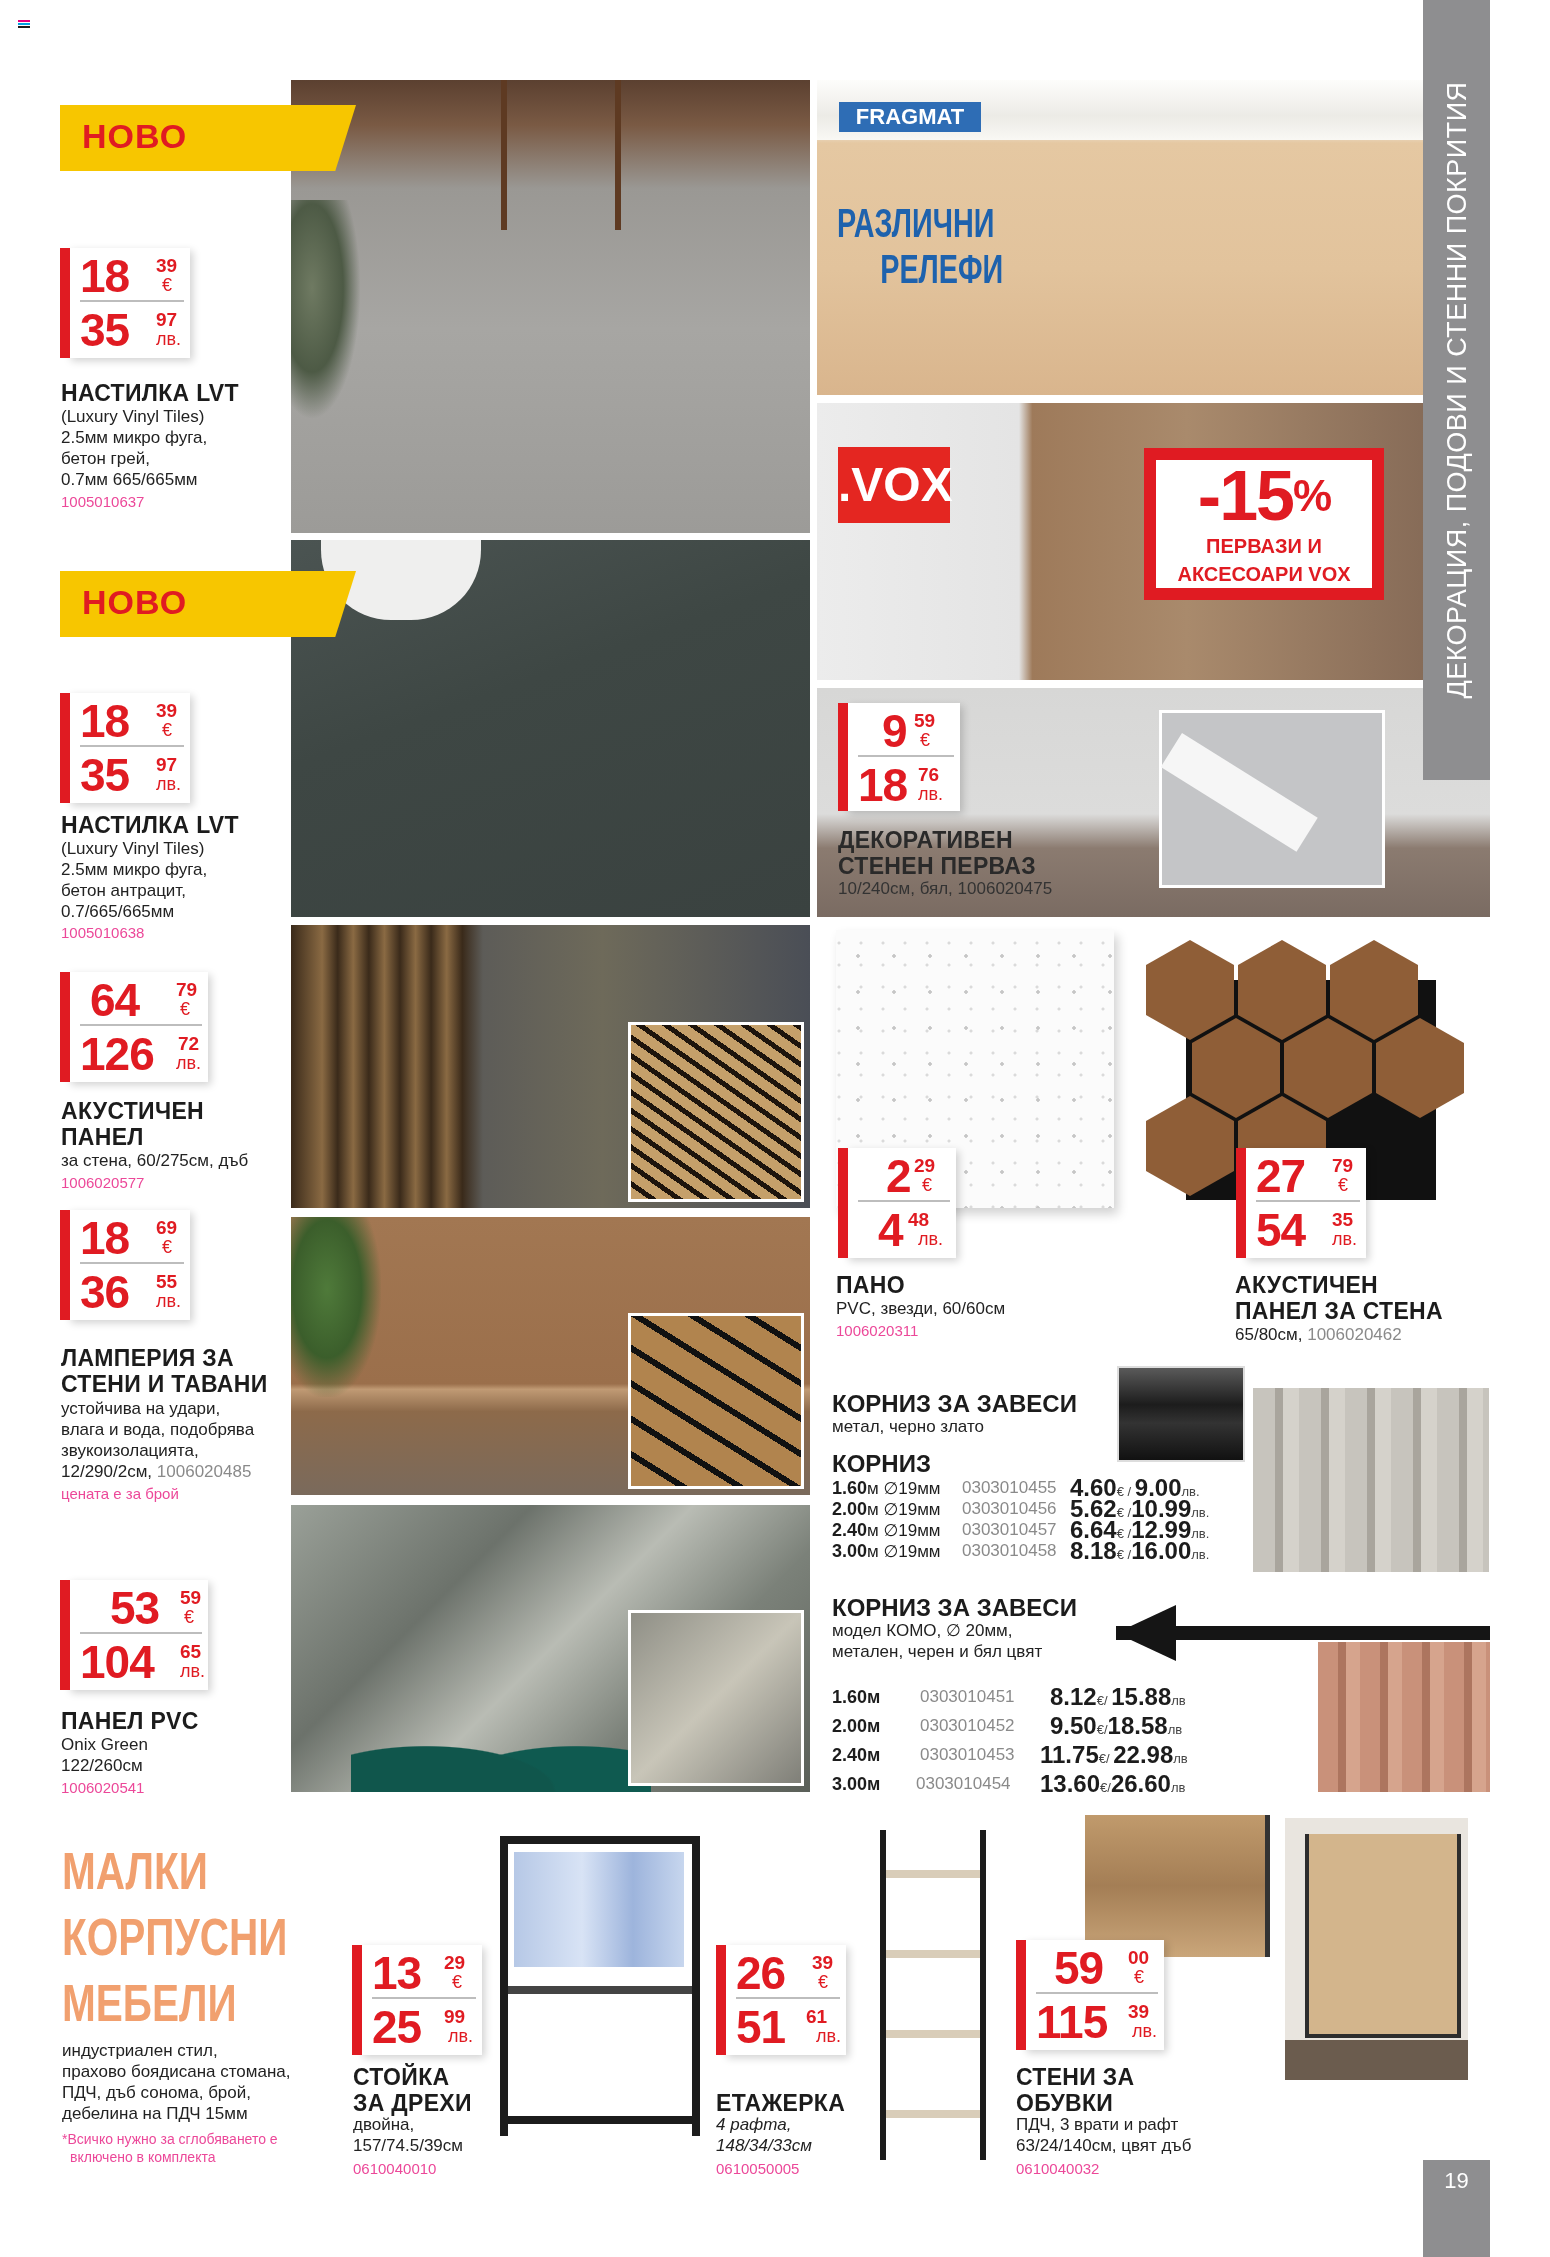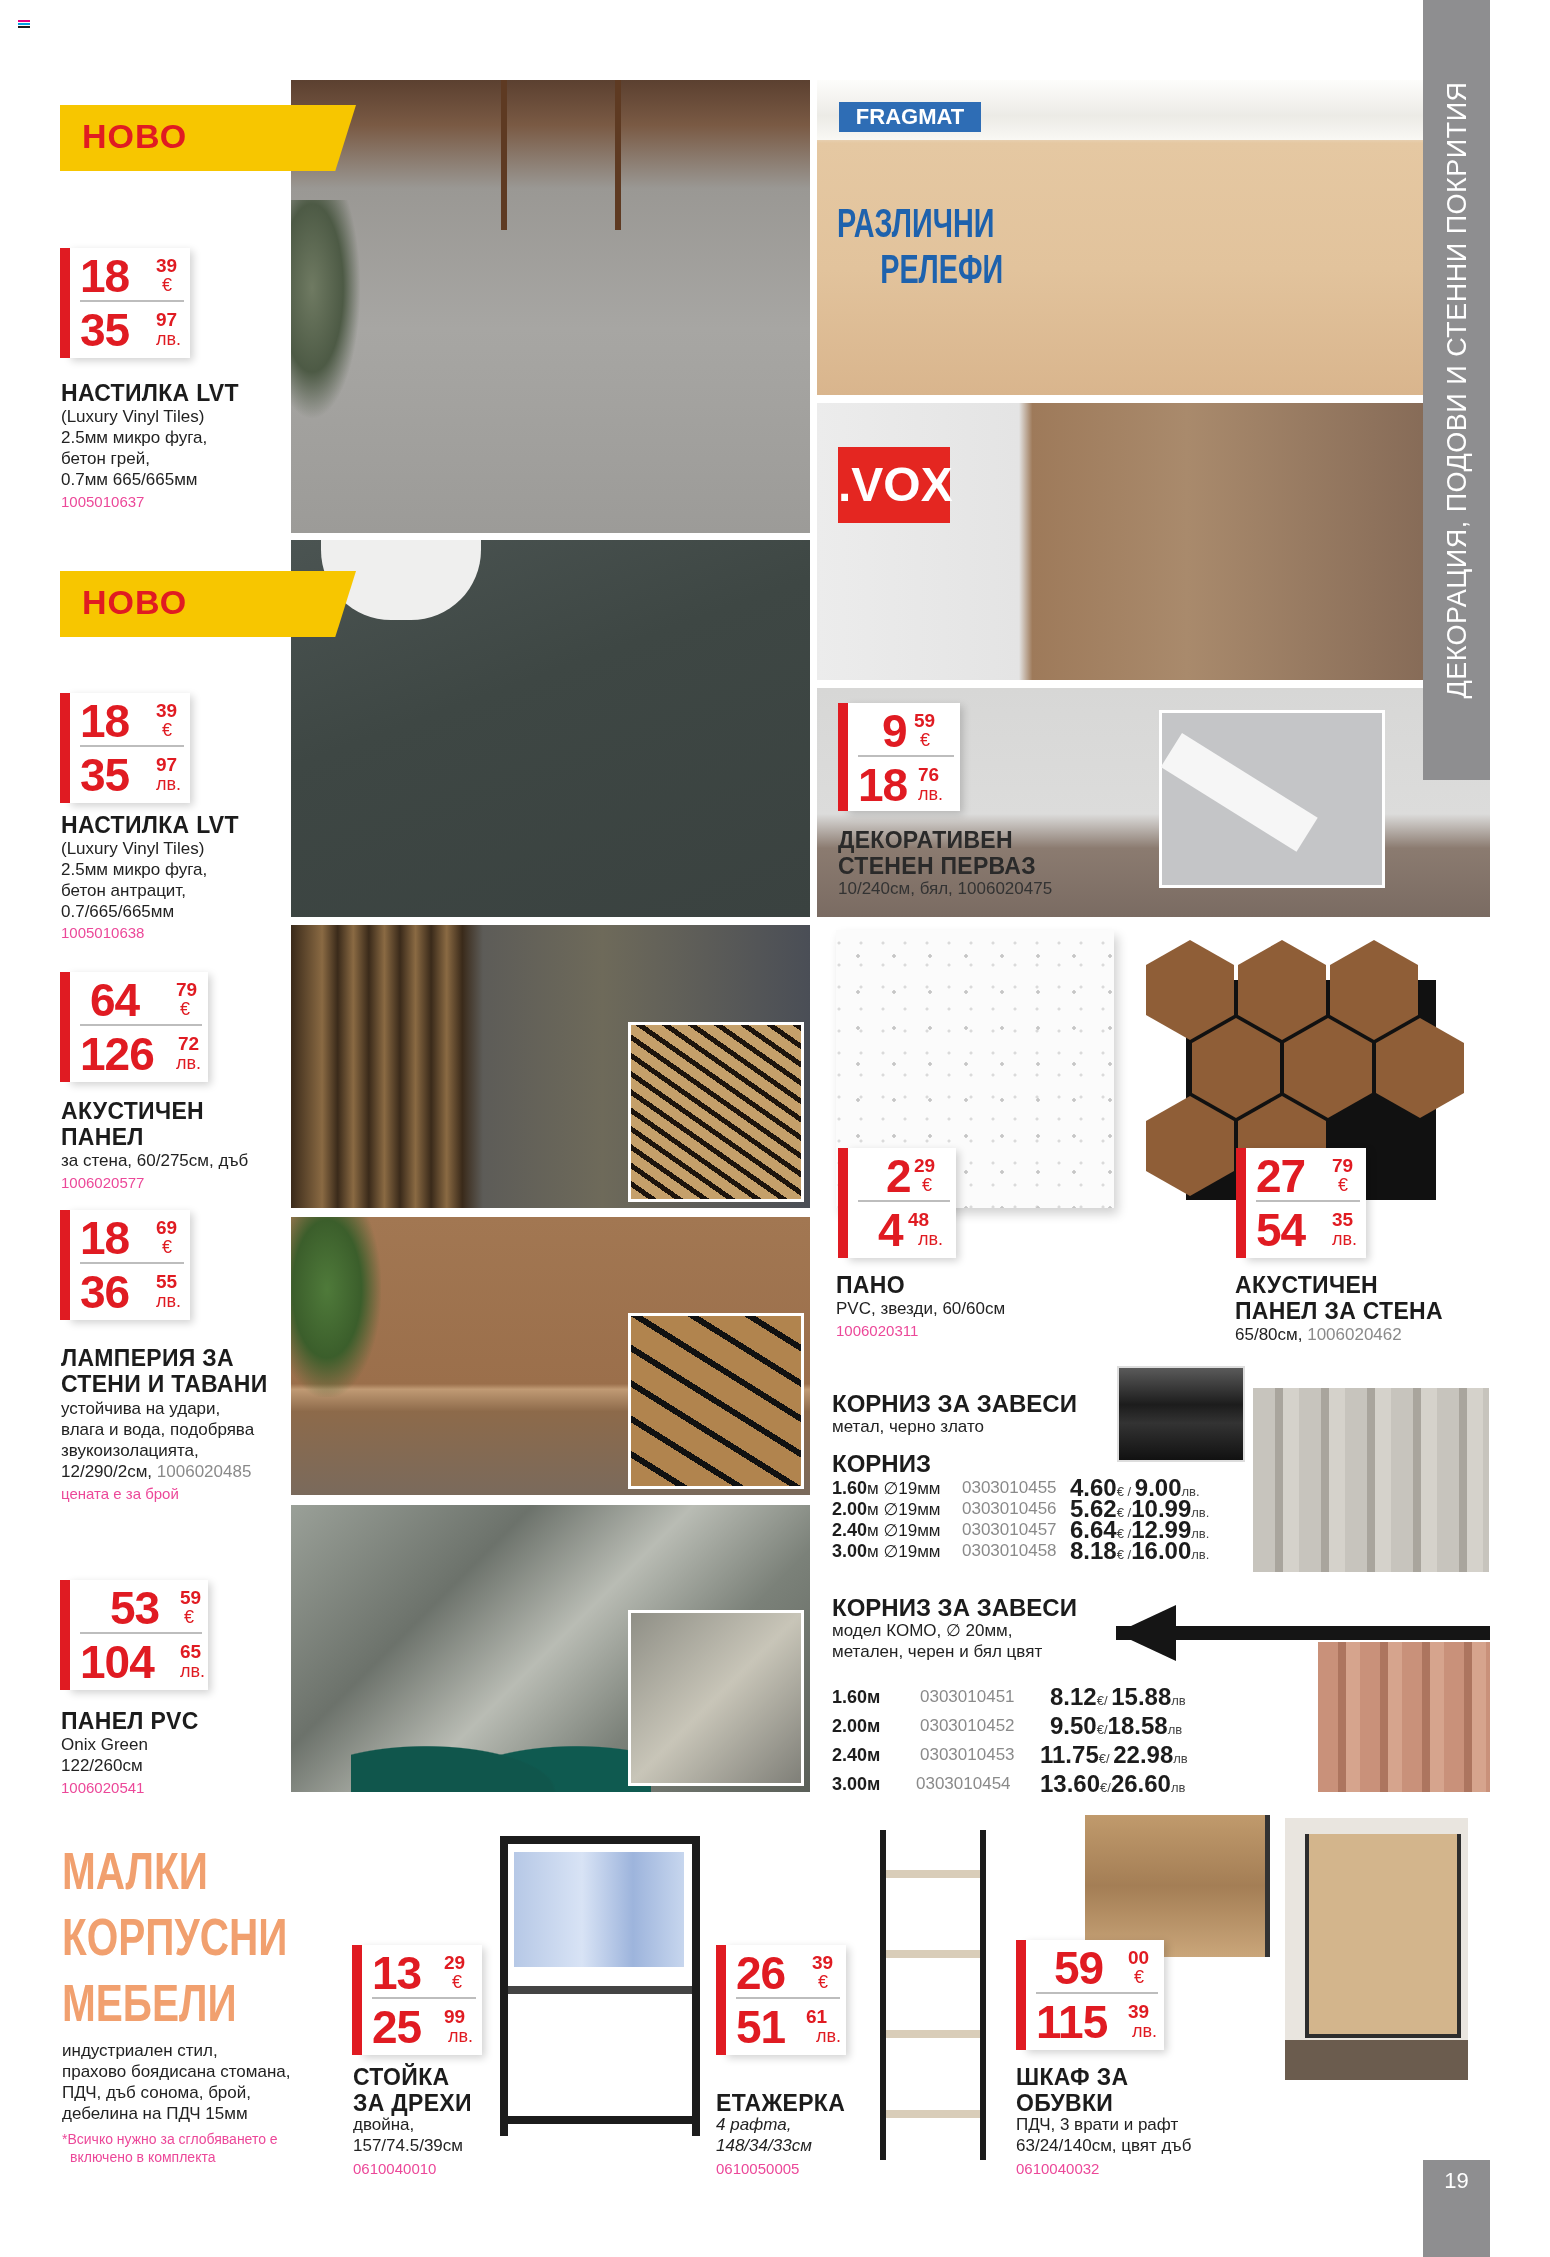--- a/index.html
+++ b/index.html
@@ -273,20 +273,25 @@
 <div class="photo banner-fragmat">
   <div class="cornice"></div>
   <div class="fragmat-logo">FRAGMAT</div>
   <div class="relief">
     <span>РАЗЛИЧНИ</span><span class="l2">РЕЛЕФИ</span>
   </div>
 </div>
 
 <div class="photo banner-vox">
   <div class="vox-logo">.VOX</div>
+  <div class="promo-box" style="left:327px; top:45px; height:152px;">
+    <div class="pct"><span>-15</span><span class="pc">%</span></div>
+    <div class="txt">ПЕРВАЗИ И</div>
+    <div class="txt">АКСЕСОАРИ VOX</div>
+  </div>
 </div>
 
 <div class="photo banner-perv">
   <div class="perv-inset">
       <div class="trim"></div>
     </div>
 </div>
 <div class="tag" style="left:846px; top:703px; width:114px; height:108px;">
   <div class="row top">
       <span class="big" style="left:24px">9</span>
@@ -498,21 +503,21 @@
       <span class="sup" style="left:92px">00</span>
       <span class="cur" style="left:98px">€</span>
     </div>
   <div class="row bot">
       <span class="big">115</span>
       <span class="sup" style="left:92px">39</span>
       <span class="cur" style="left:96px">лв.</span>
     </div>
 </div>
 <div class="ptitle" style="left:1016px; top:2064px;">
-  <div>ШКАФ ЗА</div>
+  <div>СТЕНИ ЗА</div>
     <div>ОБУВКИ</div>
 </div>
 <div class="pdesc" style="left:1016px; top:2114px;">
   <div>ПДЧ, 3 врати и рафт</div>
     <div>63/24/140см, цвят дъб</div>
 </div>
 <div class="pcode" style="left:1016px; top:2160px;">0610040032</div>
 
 <div class="pagebox">
     <span>19</span>

